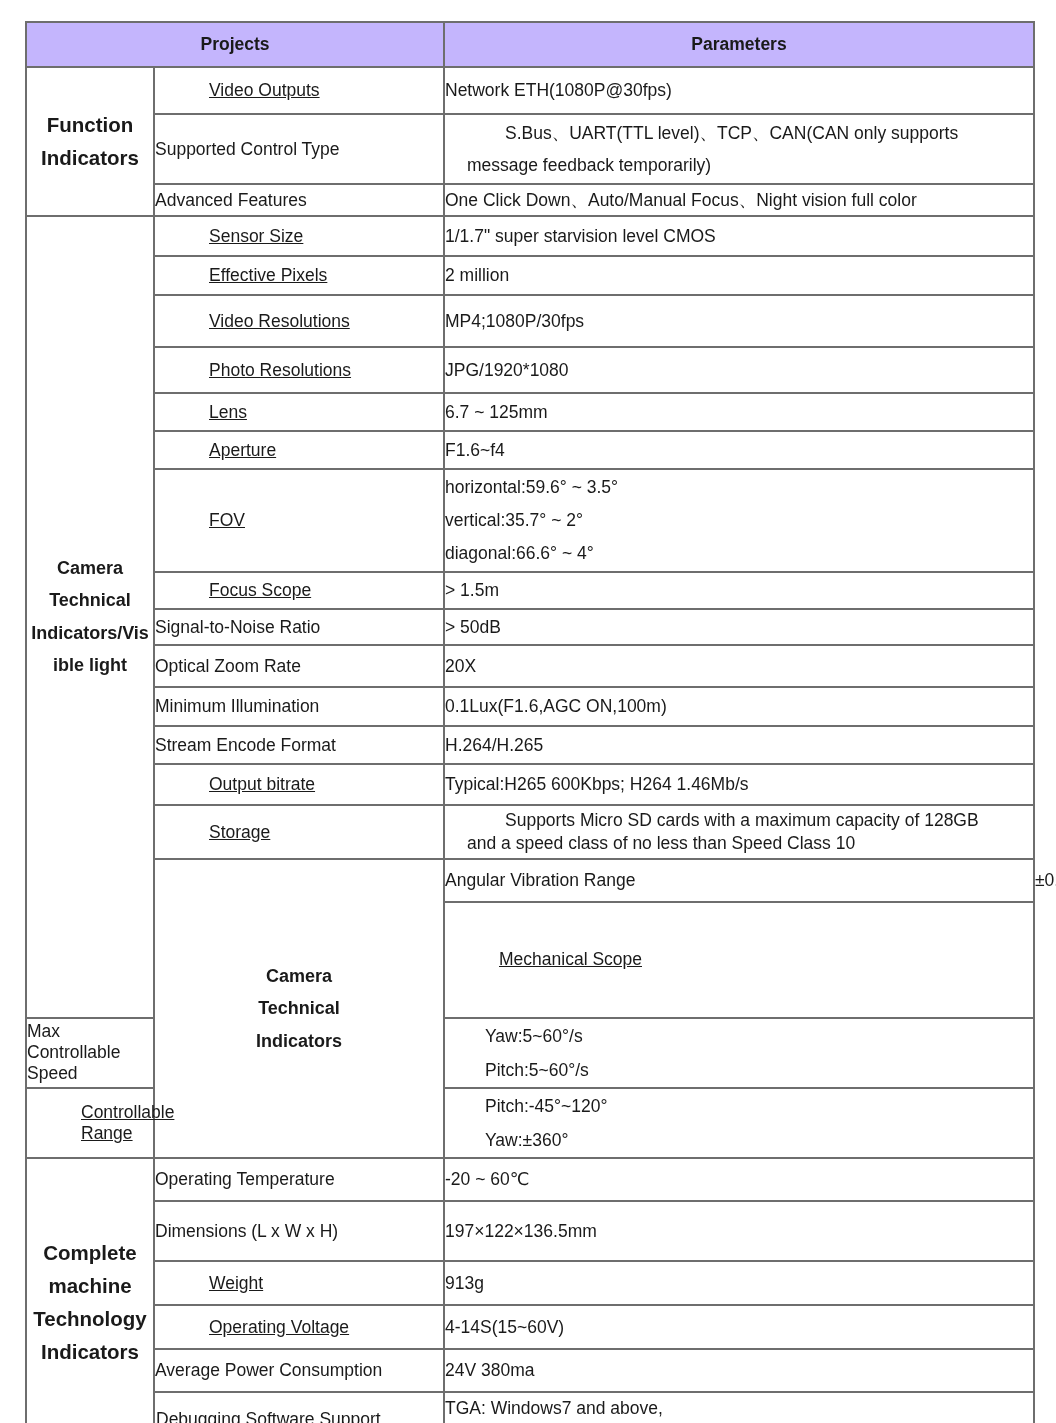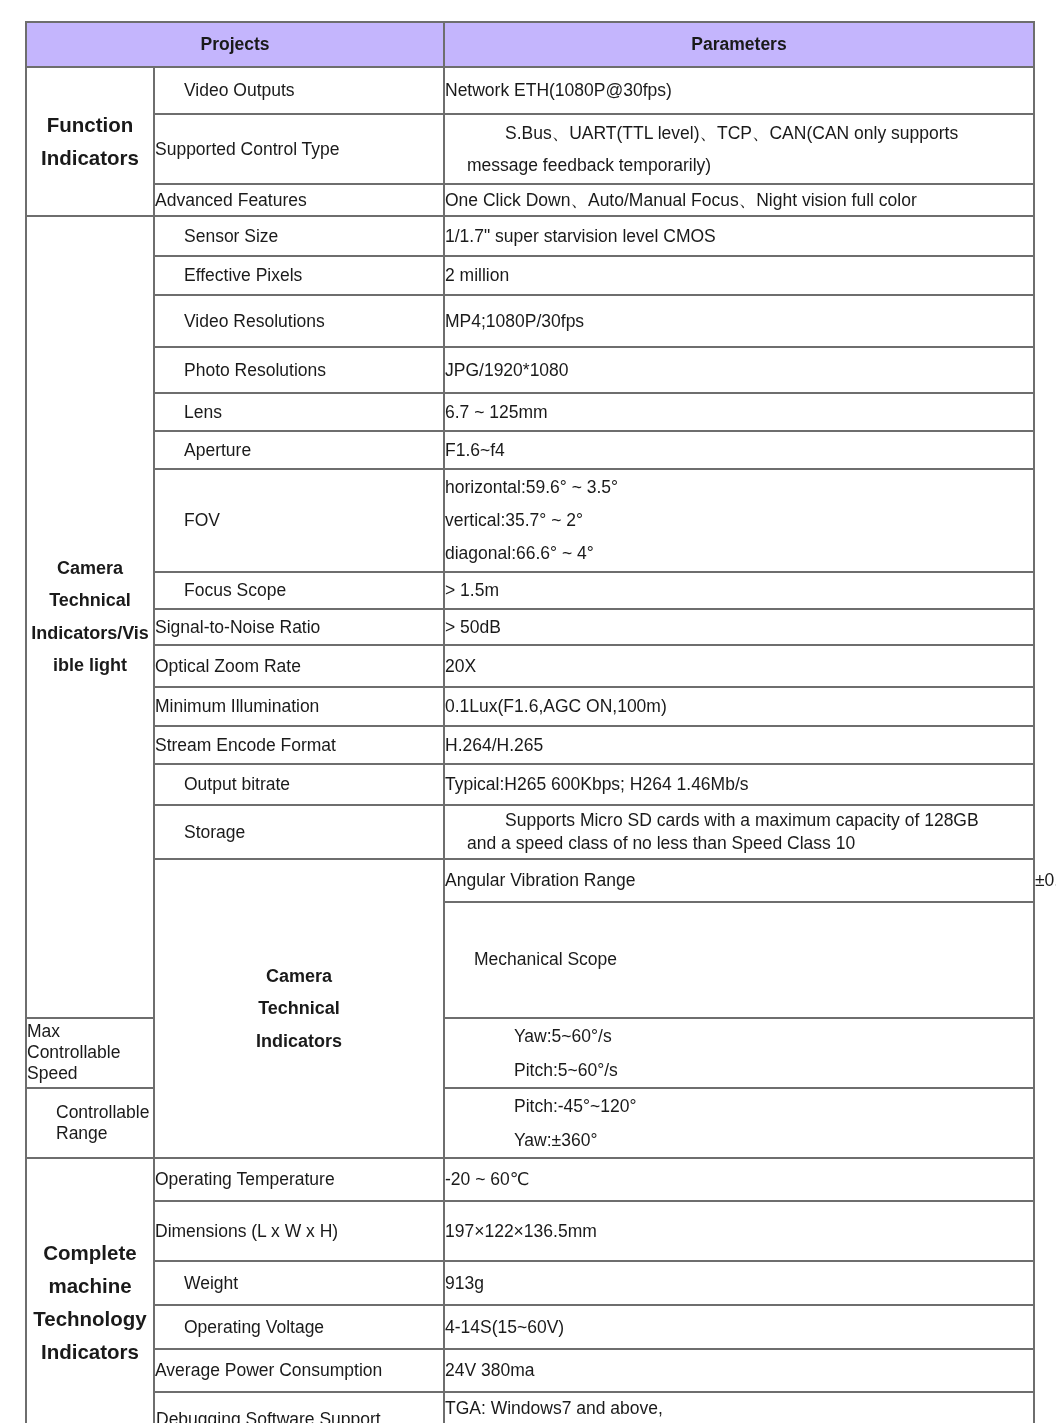--- a/index.html
+++ b/index.html
@@ -7,29 +7,29 @@
          font-family: "Liberation Sans", "DejaVu Sans", sans-serif; color: #1a1a1a; }
   table.spec { position: absolute; left: 25px; top: 21px; width: 1008px;
                border-collapse: collapse; table-layout: fixed; }
   table.spec td, table.spec th { border: 2px solid #6e6e6e; padding: 0; font-size: 17.5px;
                line-height: 1.2; vertical-align: middle; }
   th.head { background: #c4b5fd; font-weight: bold; text-align: center; height: 43px; }
   td.group { font-weight: bold; text-align: center; font-size: 19px; line-height: 1.7; }
   td.group.big { font-size: 20.5px; line-height: 1.6; }
   td.group.small { font-size: 18px; line-height: 1.8; }
   td.item { text-align: left; padding-left: 19px; }
-  td.item.ind { padding-left: 29px; }
+  td.item.ind { padding-left: 54px; text-decoration: underline; }
   td.item.flush { padding-left: 1px; }
   td.val { text-align: left; padding-left: 60px; }
   td.val.wrap { padding-left: 22px; line-height: 1.85; }
   td.val.wrap .first { padding-left: 38px; }
   td.val.tight { line-height: 1.3; }
   td.val.lines2 { line-height: 1.95; }
   td.val.fov { line-height: 1.9; }
-  td.val.shift { padding-left: 69px; }
+  td.val.shift { padding-left: 40px; }
   .l { display: block; }
 </style>
 </head>
 <body>
 
 <table class="spec">
   <colgroup>
       <col style="width:128px">
       <col style="width:290px">
       <col style="width:590px">

